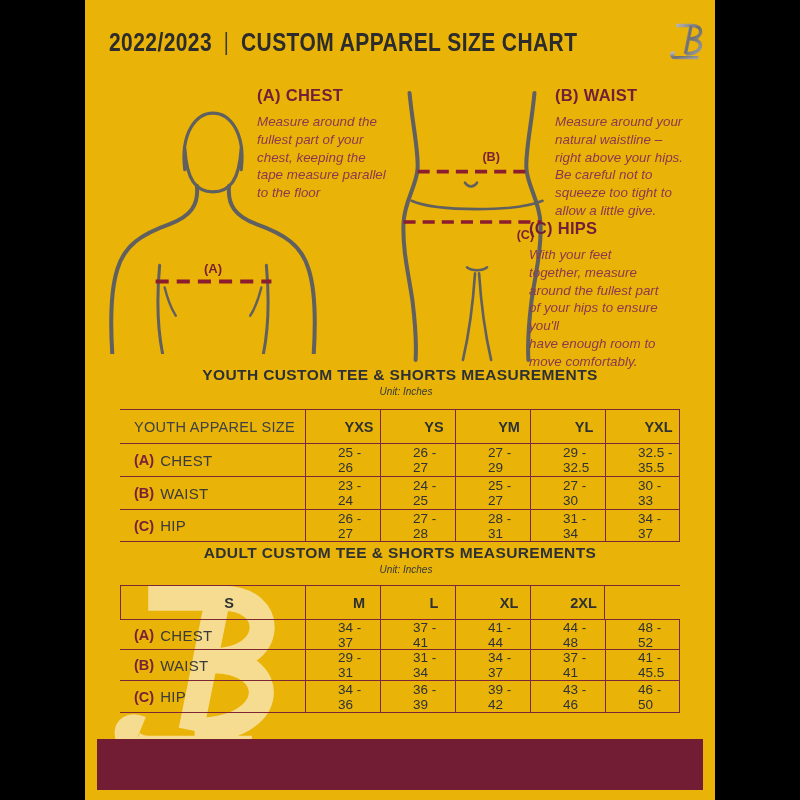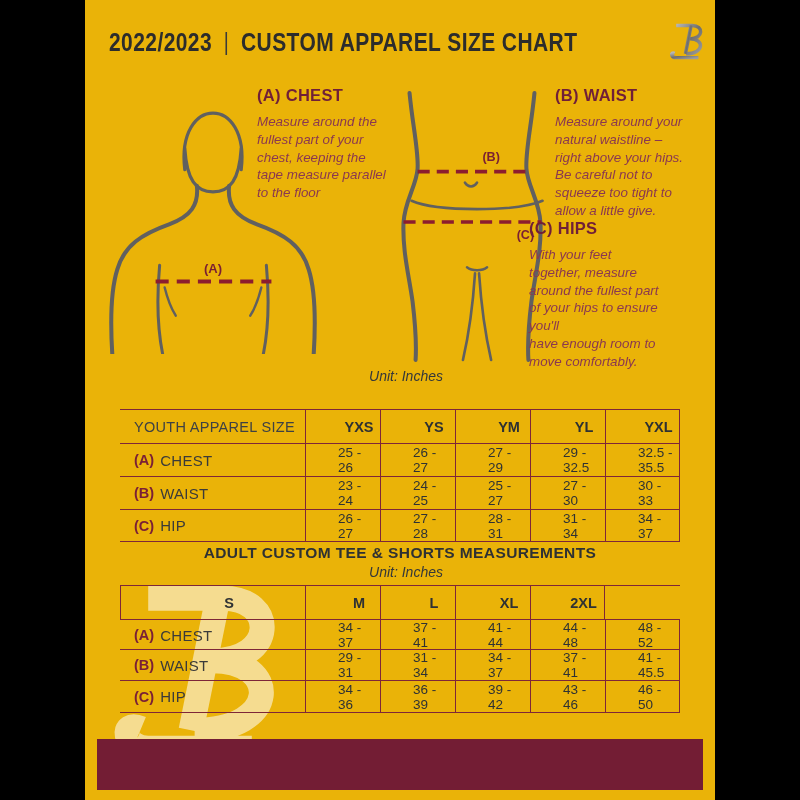--- a/index.html
+++ b/index.html
@@ -40,21 +40,21 @@
   .fig{position:absolute;z-index:1;}
   .fig-upper{left:22px;top:72px;}
   .fig-lower{left:311px;top:90px;}
   .fig svg text{font-family:"Liberation Sans",sans-serif;font-weight:bold;fill:#7a1f33;}
   
   .sec-title{position:absolute;left:0;right:0;text-align:center;z-index:2;}
   .sec-title .t{
     font-size:15.5px;font-weight:bold;color:#2e3133;letter-spacing:.4px;margin:0;
   }
   .sec-title .u{
-    font-size:14px;font-style:italic;color:#35383a;margin:2px 0 0 12px;
+    font-size:10px;font-style:italic;color:#35383a;margin:2px 0 0 12px;
   }
   .yt-title{top:366px;}
   .ad-title{top:544px;}
   
   .sztable{position:absolute;left:35px;width:560px;z-index:2;border-top:1.5px solid #7e2638;}
   .yt-table{top:409px;}
   .ad-table{top:585px;}
   .trow{
     display:grid;grid-template-columns:185px repeat(5,75px);
     border-bottom:1.5px solid #7e2638;
@@ -166,20 +166,21 @@
     <p>With your feet
 together, measure
 around the fullest part
 of your hips to ensure
 you'll
 have enough room to
 move comfortably.</p>
   </div>
 
   <div class="sec-title yt-title">
+    <p class="t">YOUTH CUSTOM TEE &amp; SHORTS MEASUREMENTS</p>
     <p class="u">Unit: Inches</p>
   </div>
   <div class="sztable yt-table">
     <div class="trow h33">
       <div class="cell label-cell head-label">YOUTH APPAREL SIZE</div>
       <div class="cell hcell">YXS</div>
       <div class="cell hcell">YS</div>
       <div class="cell hcell">YM</div>
       <div class="cell hcell">YL</div>
       <div class="cell hcell">YXL</div>

